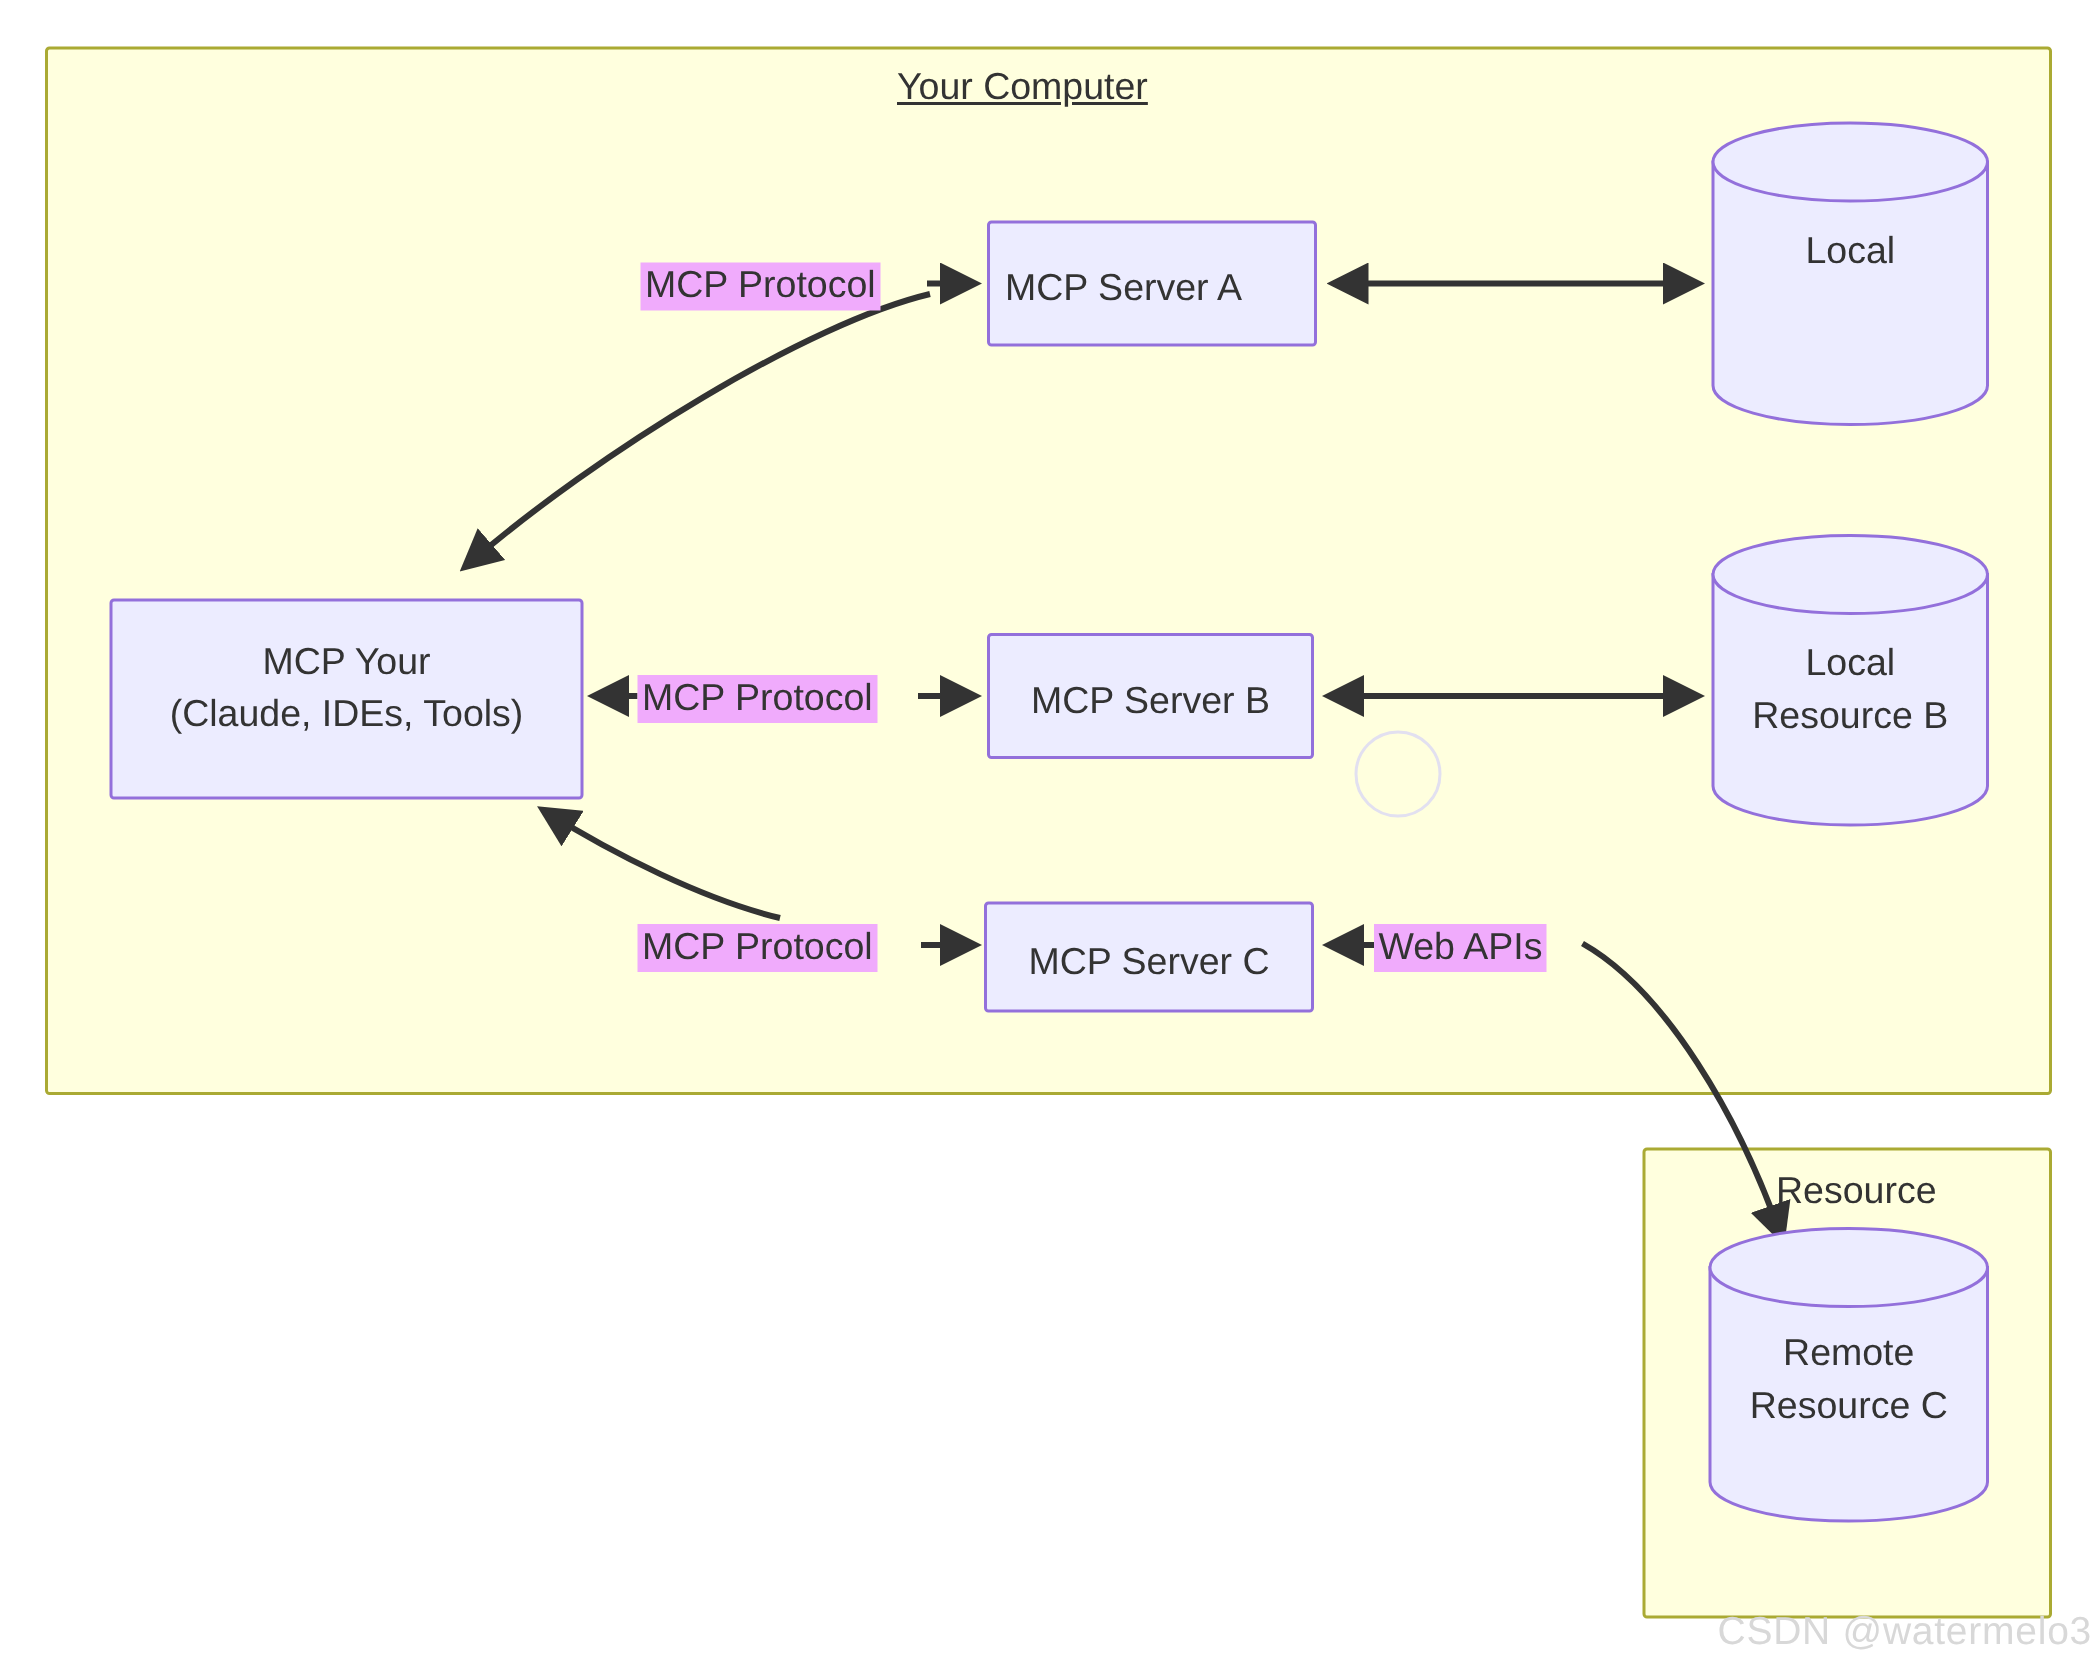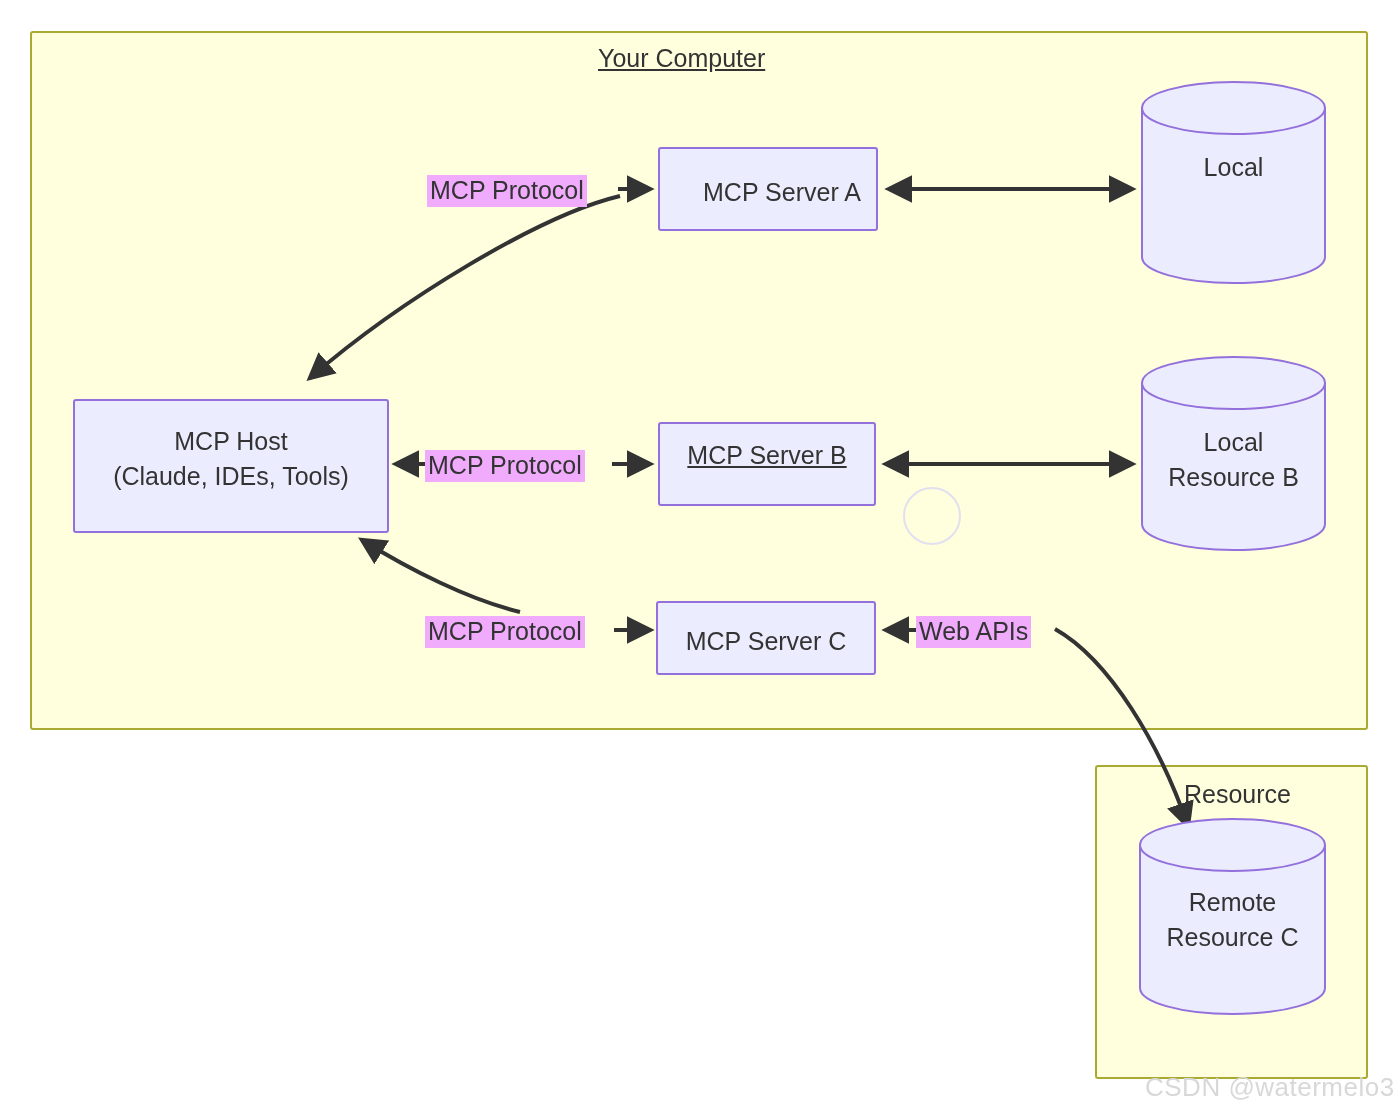--- a/index.html
+++ b/index.html
@@ -110,27 +110,27 @@
   </g>
 
   <circle cx="932" cy="516" r="28" fill="none" stroke="#e2e0f0" stroke-width="2"></circle>
 </svg>
 
 <div class="cluster-label" style="left:598px; top:44px;text-decoration:underline;">Your Computer</div>
 
 <div class="cluster-label" style="left:1184px; top:780px;">Resource</div>
 
 <div class="node-label" style="left:74px; top:424px; width:314px;">
-  <div>MCP Host</div>
+  <div>MCP Your</div>
   <div>(Claude, IDEs, Tools)</div>
 </div>
 
-<div class="node-label" style="left:659px; top:175px; width:180px;padding-left:33px;">MCP Server A</div>
+<div class="node-label" style="left:659px; top:175px; width:180px;">MCP Server A</div>
 
-<div class="node-label" style="left:659px; top:438px; width:216px;text-decoration:underline;">MCP Server B</div>
+<div class="node-label" style="left:659px; top:450px; width:216px;">MCP Server B</div>
 
 <div class="node-label" style="left:657px; top:624px; width:218px;">MCP Server C</div>
 
 <div class="node-label" style="left:1142px; top:150px; width:183px;">
   <div>Local</div>
 </div>
 
 <div class="node-label" style="left:1142px; top:425px; width:183px;">
   <div>Local</div>
   <div>Resource B</div>

